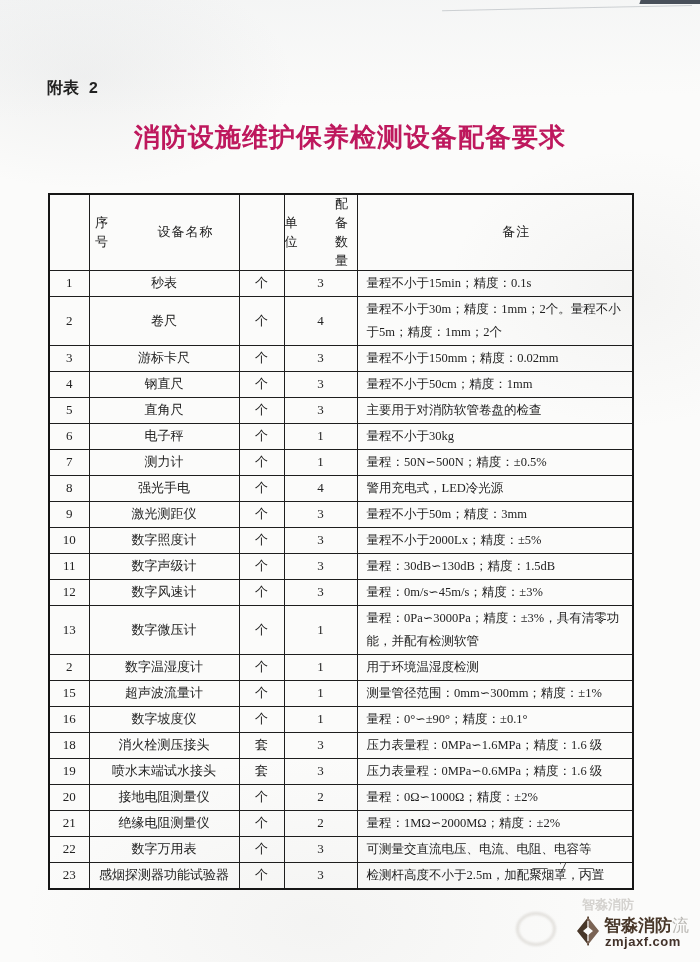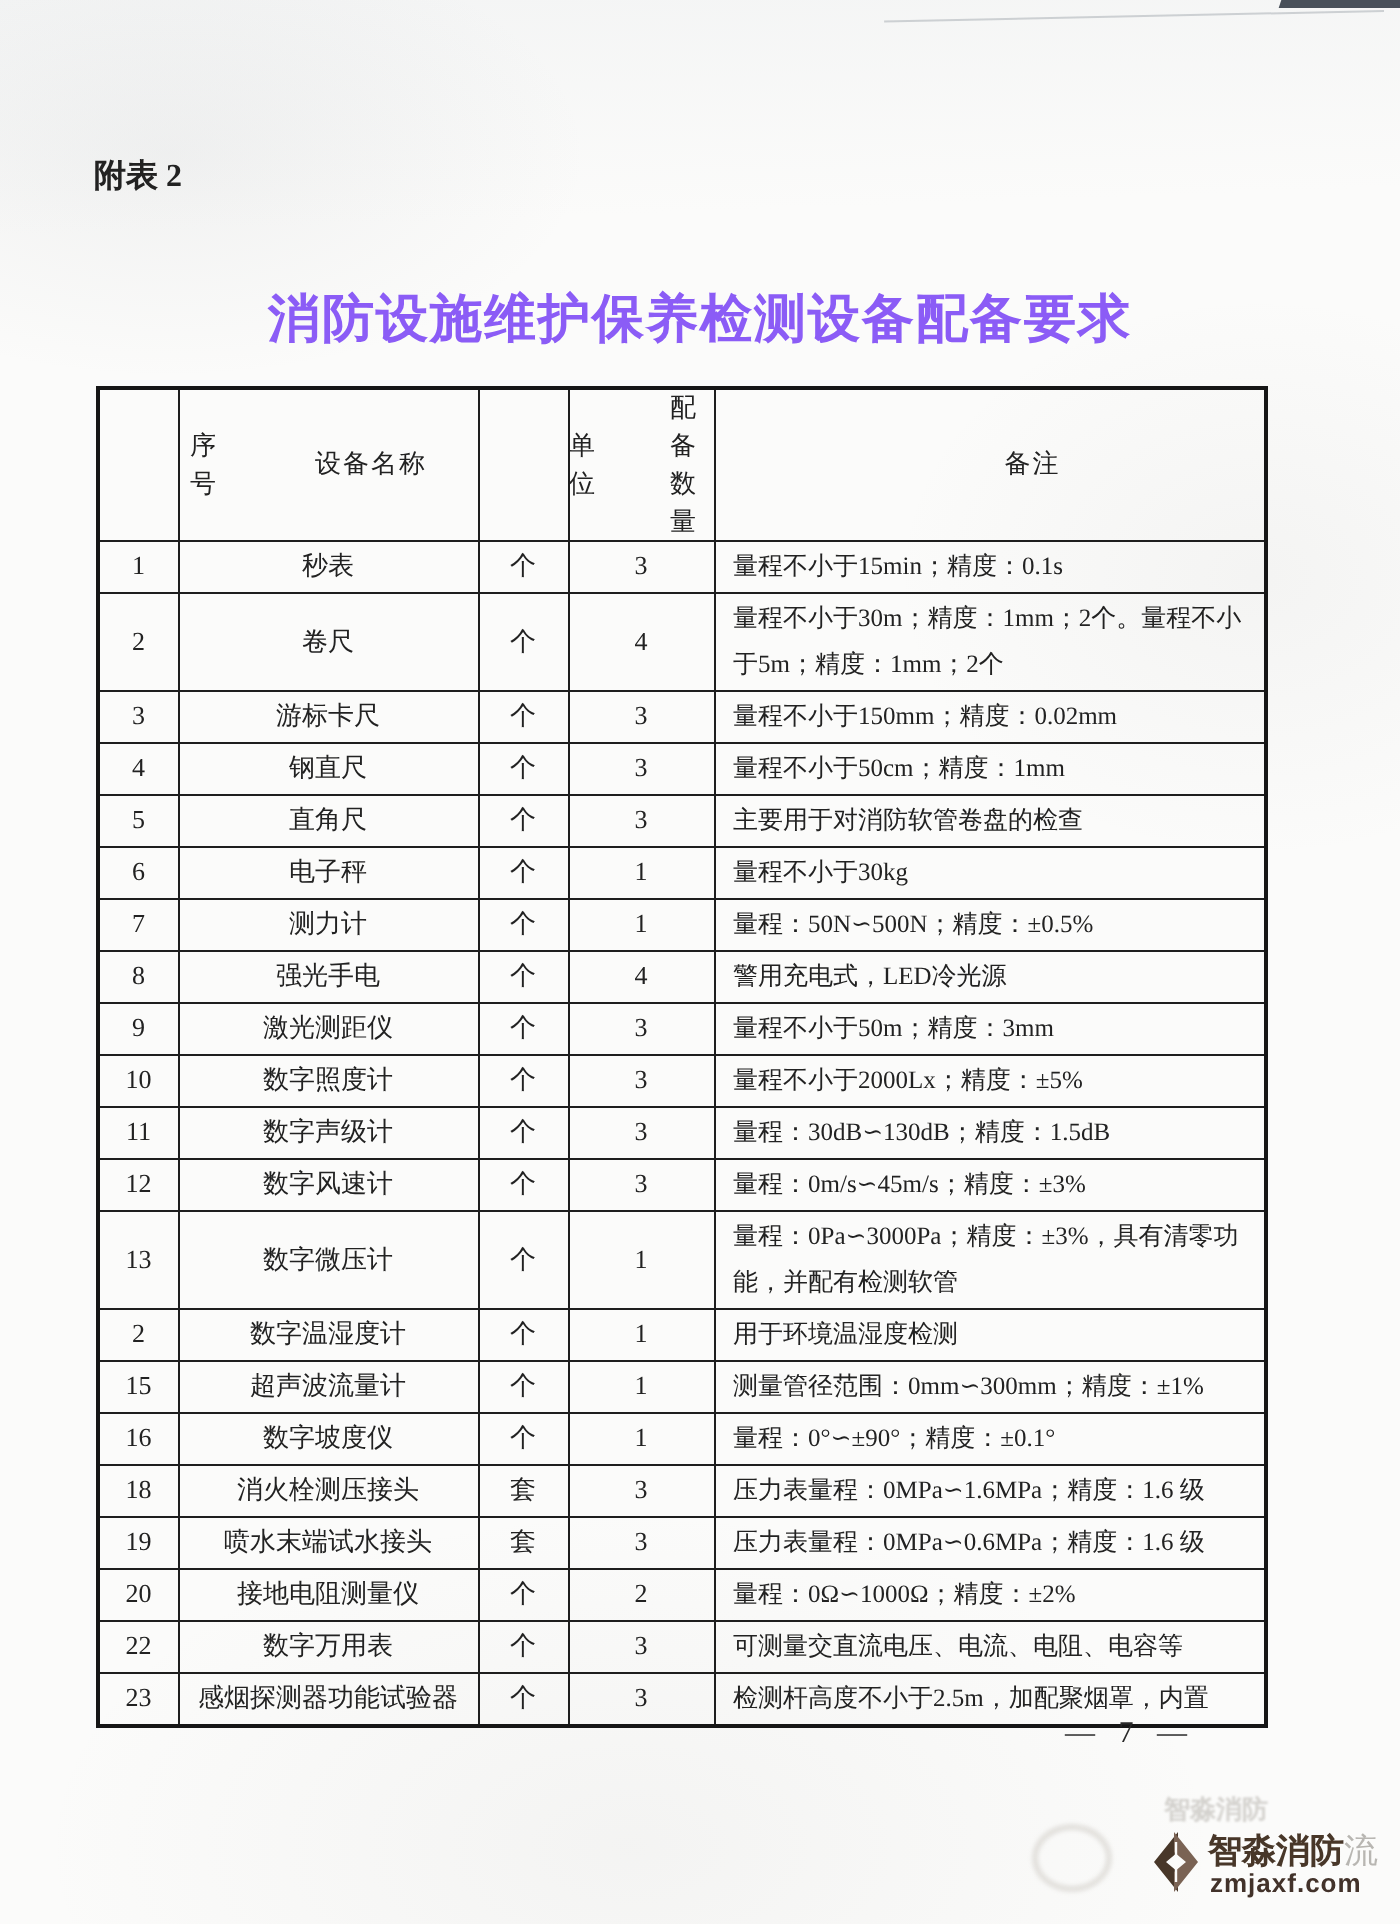--- a/index.html
+++ b/index.html
@@ -31,27 +31,27 @@
   }
   .edge-line {
     position: absolute; top: 5px; right: 8px;
     width: 250px; height: 1px;
     background: rgba(110,120,130,0.30);
     transform: rotate(-1.2deg);
     transform-origin: right center;
   }
   .annex-label {
     position: absolute; top: 78px; left: 47px;
-    font-family: Liberation Serif, serif;
+    font-family: Liberation Mono, monospace;
     font-weight: bold; font-size: 16px; color: #222;
   }
   .doc-title {
     position: absolute; top: 120px; left: 0; width: 700px;
     text-align: center;
-    font-weight: bold; font-size: 26px; letter-spacing: 1px; color: #8b5cf6; margin-top: 22px;
+    font-weight: bold; font-size: 26px; letter-spacing: 1px; color: #be185d;
   }
   table.equipment {
     position: absolute; top: 193px; left: 48px;
     width: 584px;
     border-collapse: collapse;
     table-layout: fixed;
     border: 2px solid #161616;
     font-size: 13px;
     background: transparent;
   }
@@ -281,20 +281,27 @@
         <td class="remark">压力表量程：0MPa∽0.6MPa；精度：1.6 级</td>
       </tr>
       <tr>
         <td>20</td>
         <td>接地电阻测量仪</td>
         <td>个</td>
         <td>2</td>
         <td class="remark">量程：0Ω∽1000Ω；精度：±2%</td>
       </tr>
       <tr>
+        <td>21</td>
+        <td>绝缘电阻测量仪</td>
+        <td>个</td>
+        <td>2</td>
+        <td class="remark">量程：1MΩ∽2000MΩ；精度：±2%</td>
+      </tr>
+      <tr>
         <td>22</td>
         <td>数字万用表</td>
         <td>个</td>
         <td>3</td>
         <td class="remark">可测量交直流电压、电流、电阻、电容等</td>
       </tr>
       <tr>
         <td>23</td>
         <td>感烟探测器功能试验器</td>
         <td>个</td>

